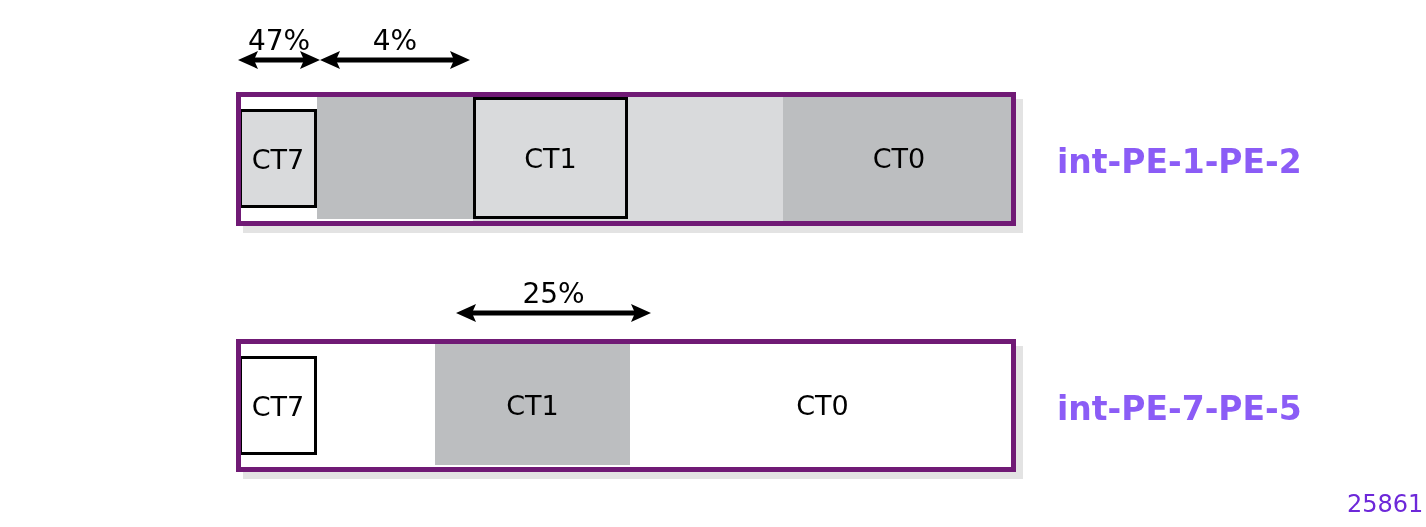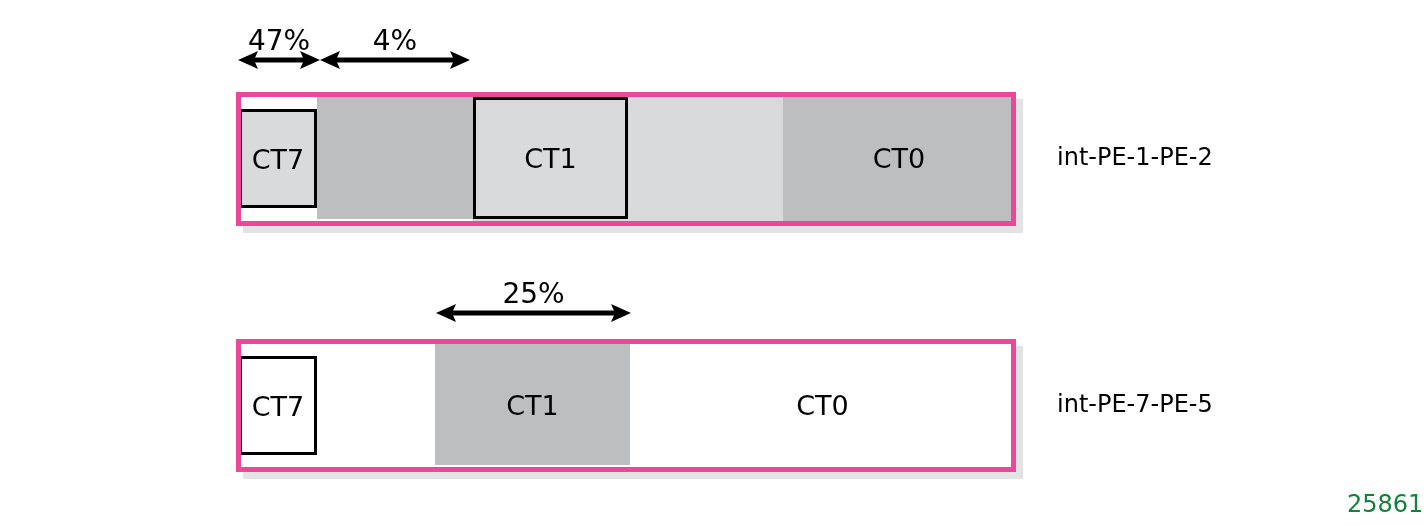--- a/index.html
+++ b/index.html
@@ -24,21 +24,21 @@
   }
 
   
   .bar-shadow {
     position: absolute;
     background: #e3e3e3;
   }
   .bar-outer {
     position: absolute;
     box-sizing: border-box;
-    border: 5px solid #ec4899;
+    border: 5px solid #701a75;
     background: #c4b5fd;
     overflow: hidden;
   }
   
   .band {
     position: absolute;
     top: 0;
     bottom: 0;
   }
   
@@ -80,32 +80,33 @@
   .dim svg {
     position: absolute;
     left: 0;
     bottom: 0;
     display: block;
   }
 
   
   .side-label {
     position: absolute;
-    font-size: 24px;
+    font-size: 33px;
     line-height: 1;
     white-space: nowrap;
-    color: #000000;
+    color: #8b5cf6;
+    font-weight: bold;
   }
 
   
   .figure-id {
     position: absolute;
     font-size: 24px;
     line-height: 1;
-    color: #15803d;
+    color: #6d28d9;
     white-space: nowrap;
   }
 </style>
 </head>
 <body>
 
 <div id="stage">
 
   <div class="dim" style="left:238px; top:32px; width:82px;">
     <div class="dim-label">47%</div>
@@ -147,21 +148,21 @@
       <span class="block-label">CT1</span>
     </div>
 
     <div class="block" style="left:542px; top:0px; width:232px; height:122px; background:#bcbec0;">
       <span class="block-label">CT0</span>
     </div>
   </div>
 
   <div class="side-label" style="left:1057px; top:145px;">int-PE-1-PE-2</div>
 
-  <div class="dim" style="left:436px; top:285px; width:195px;text-decoration:underline;">
+  <div class="dim" style="left:456px; top:285px; width:195px;text-decoration:underline;">
     <div class="dim-label">25%</div>
     <svg width="195" height="24" viewBox="0 0 195 24">
       <line x1="12" y1="12" x2="183" y2="12" stroke="#000" stroke-width="5"></line>
       <polygon points="0,12 20,3 16,12 20,21" fill="#000"></polygon>
       <polygon points="195,12 175,3 179,12 175,21" fill="#000"></polygon>
     </svg>
   </div>
 
   <div class="bar-shadow" style="left:243px; top:346px; width:780px; height:133px;"></div>
 

